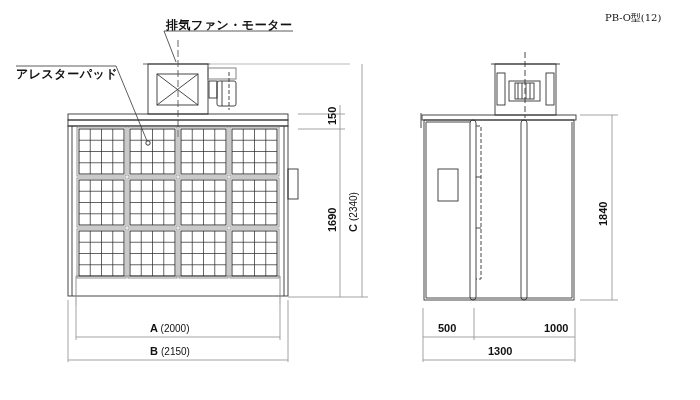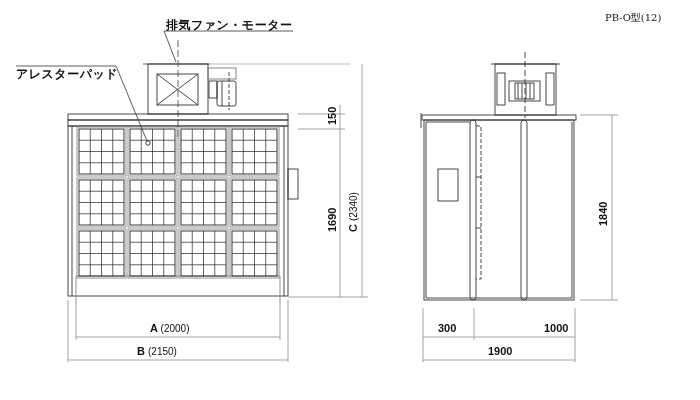--- a/index.html
+++ b/index.html
@@ -217,18 +217,18 @@
 
 <div class="model">PB-O型(12)</div>
 <div class="callout" style="left:166px; top:17px;">排気ファン・モーター</div>
 <div class="callout" style="left:16px; top:49px;margin-top:17px;">アレスターパッド</div>
 
 <div class="dim vert" style="left:326px; top:125px;">150</div>
 <div class="dim vert" style="left:326px; top:232px;">1690</div>
 <div class="dim vert" style="left:347px; top:232px;"><span>C</span> <span class="paren">(2340)</span></div>
 
 <div class="dim" style="left:150px; top:322px;text-align:center;"><span>A</span> <span class="paren">(2000)</span></div>
-<div class="dim" style="left:137px; top:345px;"><span>B</span> <span class="paren">(2150)</span></div>
+<div class="dim" style="left:150px; top:345px;"><span>B</span> <span class="paren">(2150)</span></div>
 
 <div class="dim vert" style="left:597px; top:226px;">1840</div>
-<div class="dim" style="left:438px; top:322px;">300</div>
+<div class="dim" style="left:438px; top:322px;">500</div>
 <div class="dim" style="left:512px; top:322px;margin-left:32px;">1000</div>
-<div class="dim" style="left:488px; top:345px;">1900</div>
+<div class="dim" style="left:488px; top:345px;">1300</div>
 
 </body></html>

